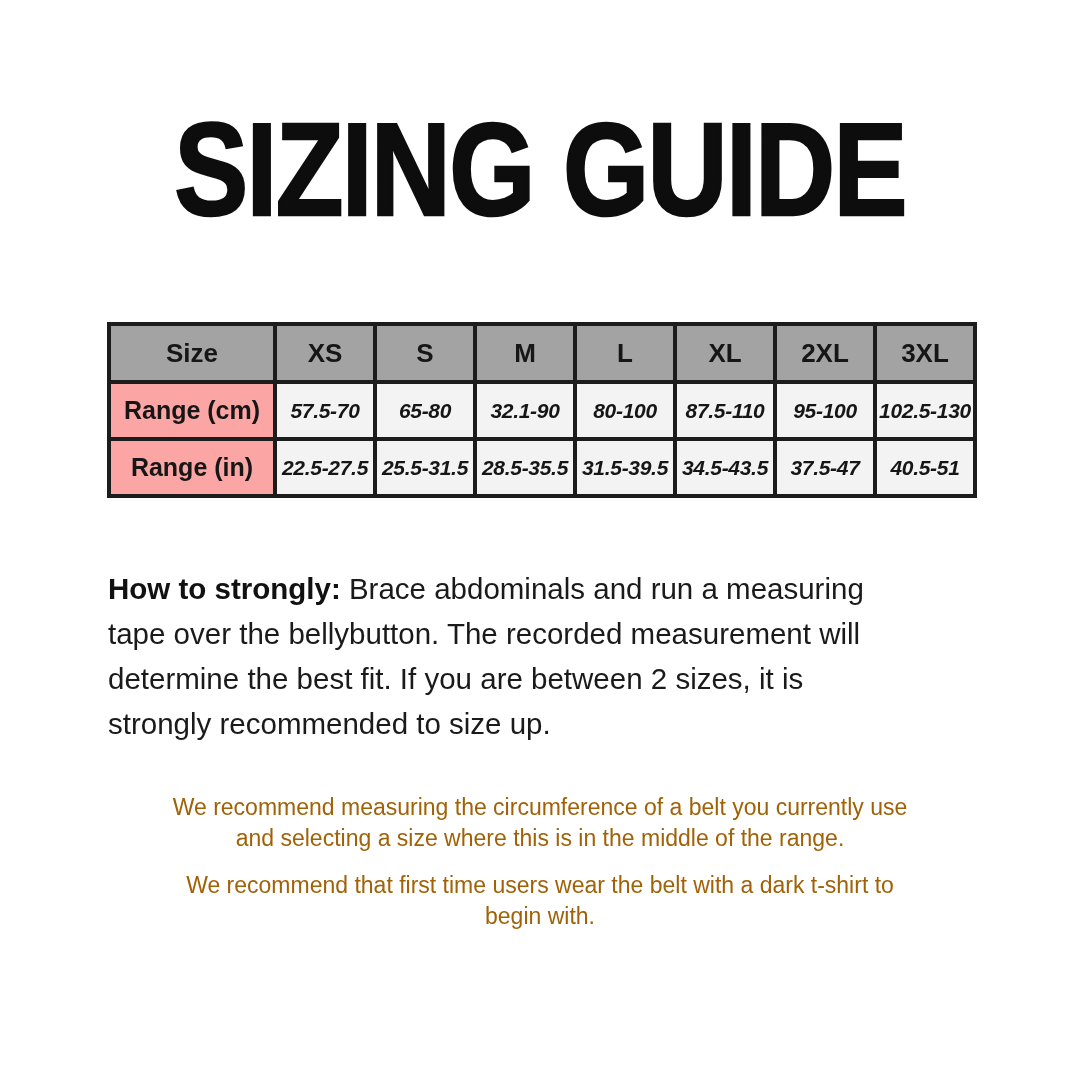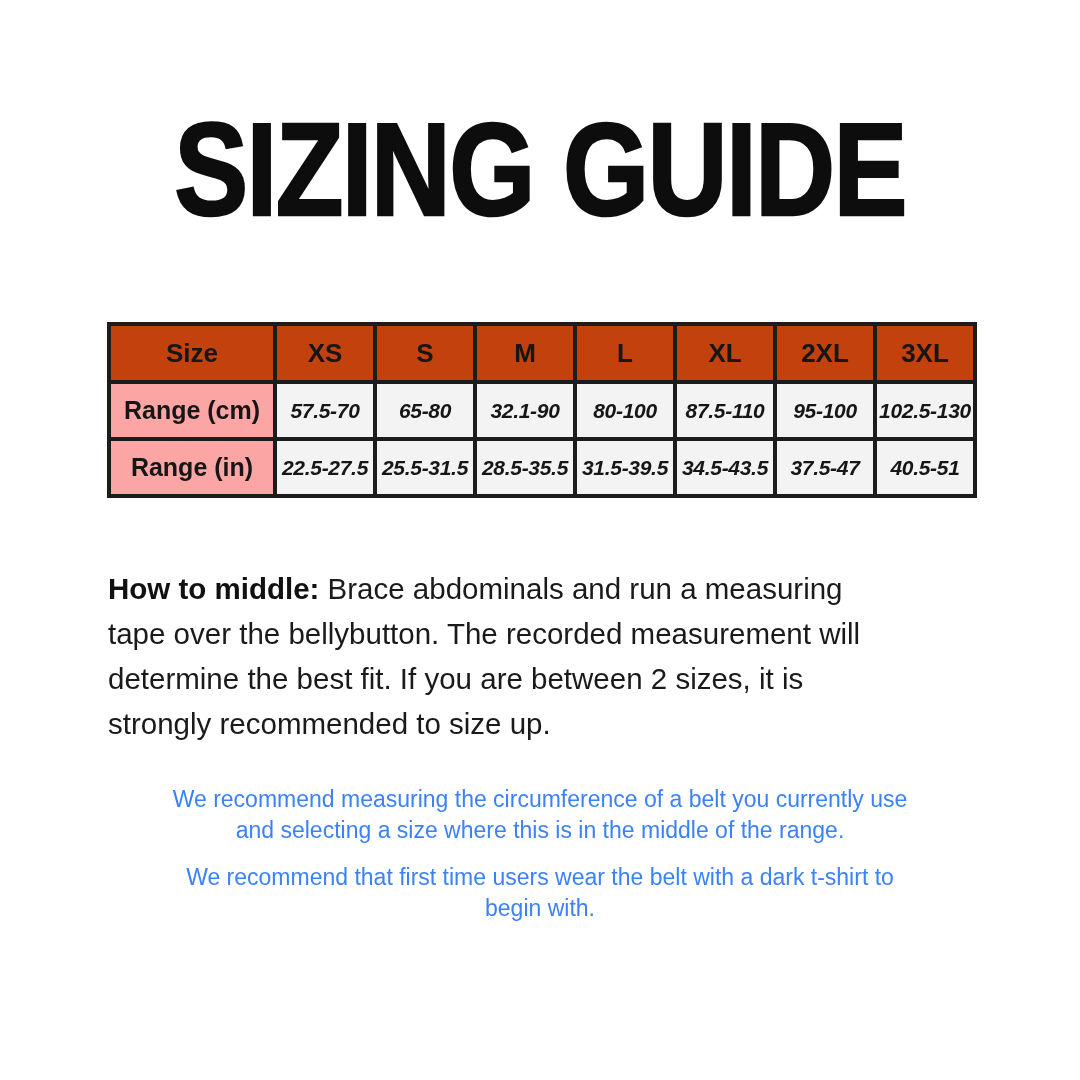--- a/index.html
+++ b/index.html
@@ -56,21 +56,21 @@
   table.sizing thead tr { height: 58px; }
   table.sizing tbody tr { height: 57px; }
   table.sizing thead th {
     background: #abahab;
   }
   table.sizing thead th,
   table.sizing td.row-label {
     background: #abanab;
   }
   
-  table.sizing thead th { background: #c2410c; font-size: 26px; color: #161616; }
+  table.sizing thead th { background: #a3a3a3; font-size: 26px; color: #161616; }
   table.sizing td.row-label { background: #fca5a5; font-size: 25px; color: #161616; }
   table.sizing td.value {
     background: #f3f3f3;
     font-size: 21px;
     color: #161616;
     letter-spacing: -0.3px;
     font-style: italic;
   }
 
   
@@ -89,25 +89,25 @@
 
   
   .notes {
     position: absolute;
     top: 780px;
     left: 0;
     width: 100%;
     text-align: center;
   }
   .note {
-    margin: 4px auto 16px auto;
+    margin: 12px auto 16px auto;
     max-width: 900px;
     font-size: 23px;
     line-height: 31px;
-    color: #3b82f6;
+    color: #a16207;
     white-space: pre-line;
   }
 </style>
 </head>
 <body>
 
 <div class="page">
 
   <h1 class="title">SIZING GUIDE</h1>
 
@@ -153,21 +153,21 @@
           <td class="value">28.5-35.5</td>
           <td class="value">31.5-39.5</td>
           <td class="value">34.5-43.5</td>
           <td class="value">37.5-47</td>
           <td class="value">40.5-51</td>
         </tr>
       </tbody>
     </table>
   </div>
 
-  <p class="how-to"><strong>How to middle:</strong><span> Brace abdominals and run a measuring
+  <p class="how-to"><strong>How to strongly:</strong><span> Brace abdominals and run a measuring
 tape over the bellybutton. The recorded measurement will
 determine the best fit. If you are between 2 sizes, it is
 strongly recommended to size up.</span></p>
 
   <div class="notes">
     <p class="note">We recommend measuring the circumference of a belt you currently use
 and selecting a size where this is in the middle of the range.</p>
     <p class="note">We recommend that first time users wear the belt with a dark t-shirt to
 begin with.</p>
   </div>

